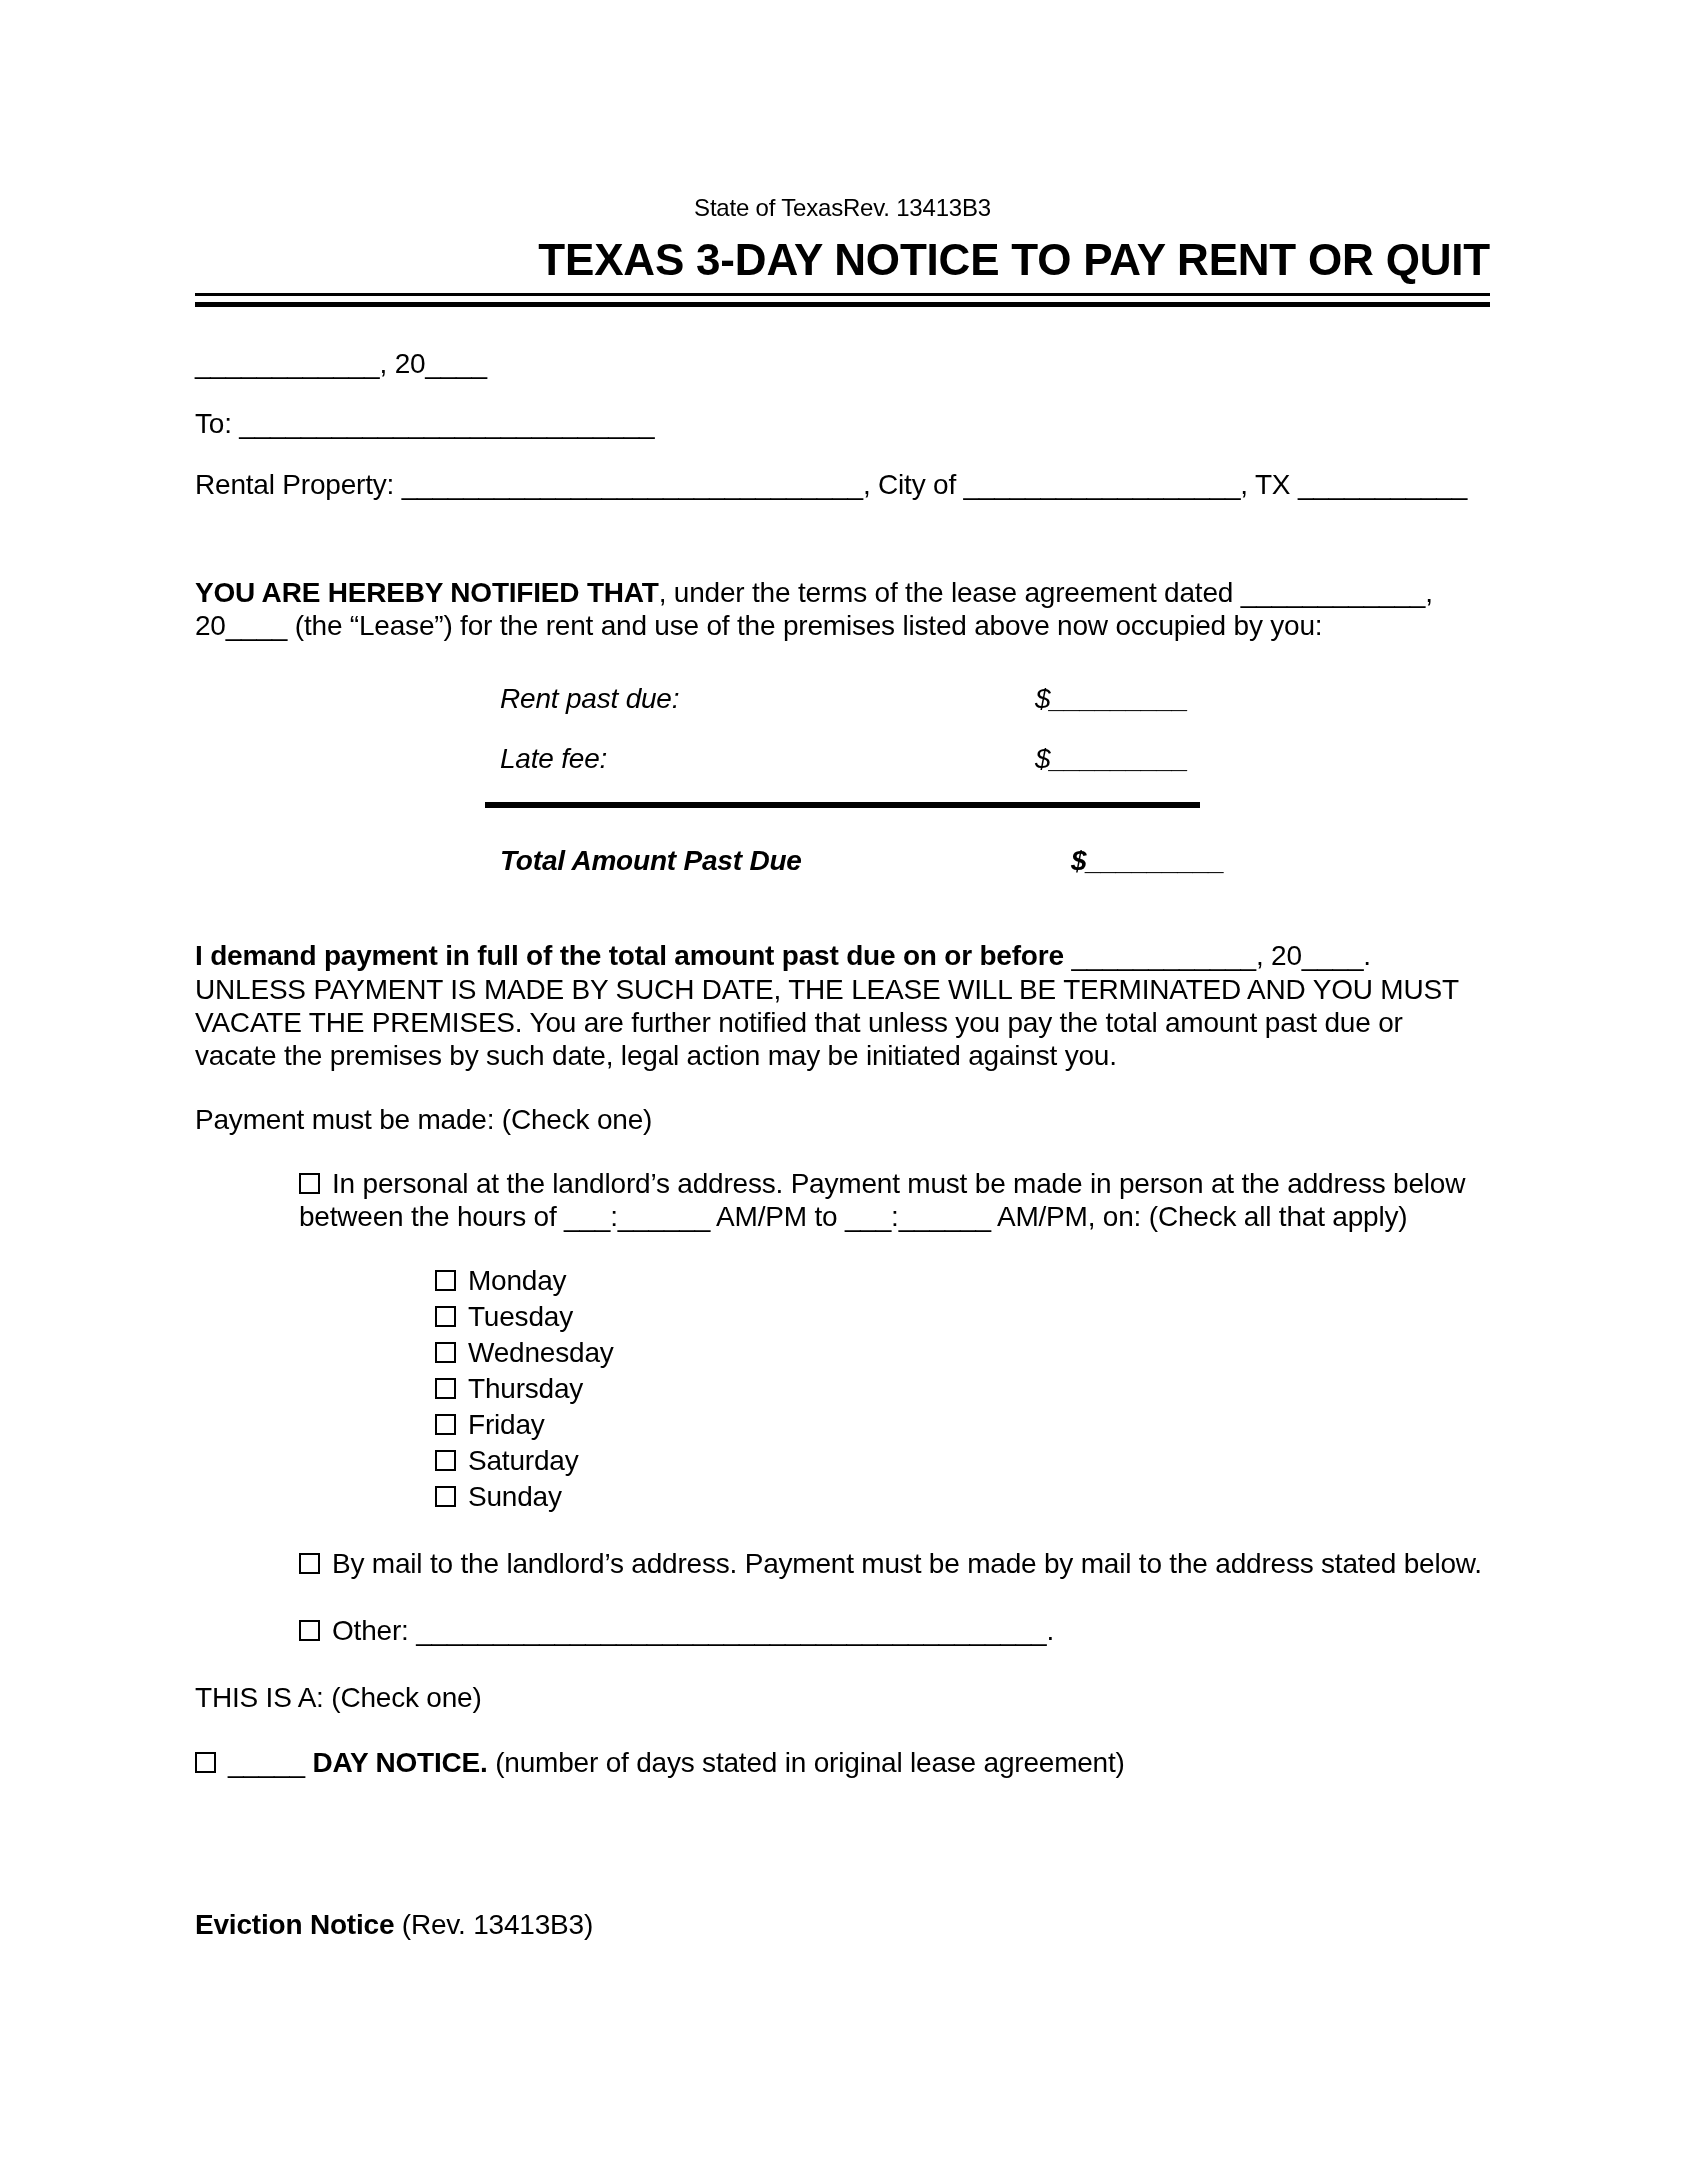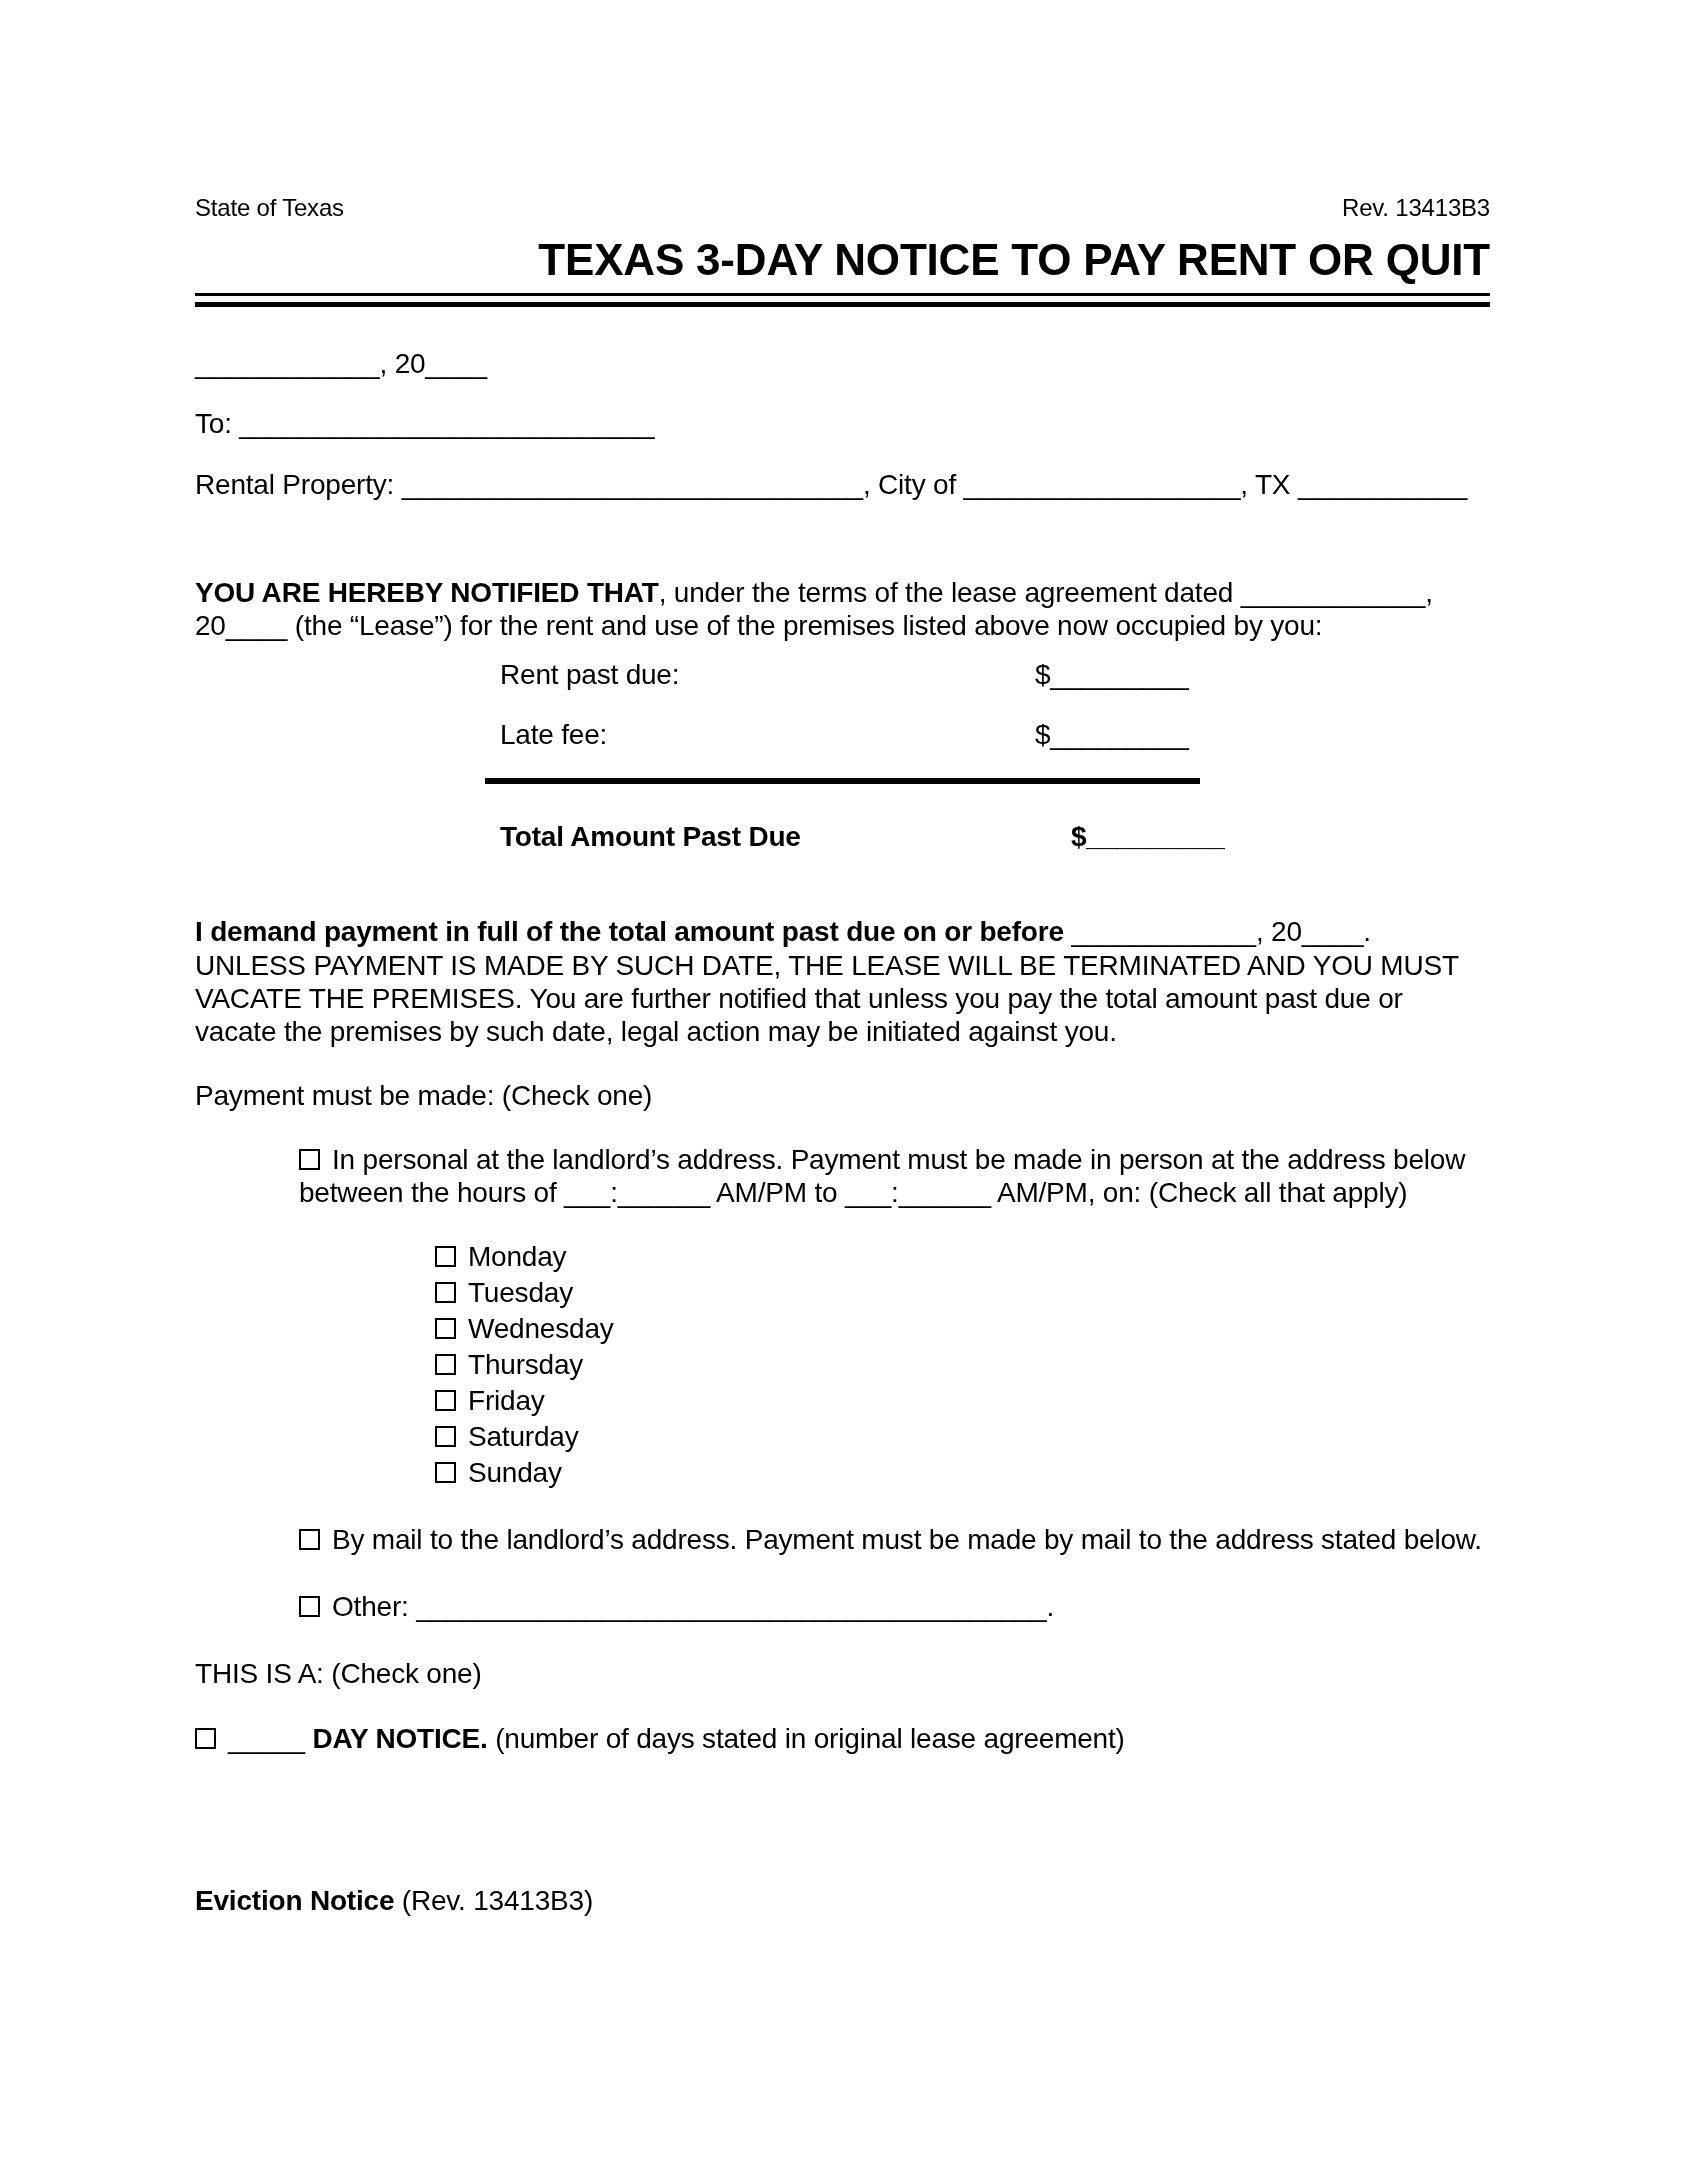--- a/index.html
+++ b/index.html
@@ -16,21 +16,21 @@
     font-family: "Liberation Sans", "DejaVu Sans", sans-serif;
     font-size: 28px;
     line-height: 1.18;
     letter-spacing: -0.2px;
     box-sizing: border-box;
     padding: 194px 139px 0 195px;
     overflow: hidden;
   }
   .header-row {
     display: flex;
-    justify-content: space-between;
+    justify-content: center;
     font-size: 24px;
     width: 1295px;
   }
   .doc-title {
     font-size: 44px;
     font-weight: bold;
     text-align: right;
     width: 1295px;
     margin: 12px 0 0 0;
     white-space: nowrap;
@@ -41,21 +41,21 @@
     margin-top: 7px;
     border-top: 3px solid #000;
     border-bottom: 5px solid #000;
   }
   p { margin: 0; }
   .date-line   { margin-top: 40px; }
   .to-line     { margin-top: 27px; }
   .rental-line { margin-top: 28px; white-space: nowrap; }
   .notice-para { margin-top: 75px; max-width: 1287px; }
   .period-para { margin-top: 30px; max-width: 1287px; }
-  .amounts     { margin-top: 16px; }
+  .amounts     { margin-top: 40px; font-style: italic; }
   .amount-row  { display: flex; margin-left: 305px; margin-bottom: 27px; }
   .amount-label{ width: 535px; }
   .amount-divider {
     margin-left: 290px;
     width: 715px;
     border-bottom: 6px solid #000;
     margin-top: 16px;
   }
   .total-row   { display: flex; margin-left: 305px; margin-top: 36px; font-weight: bold; gap: 36px; }
   .total-row .amount-label { font-weight: bold; }

